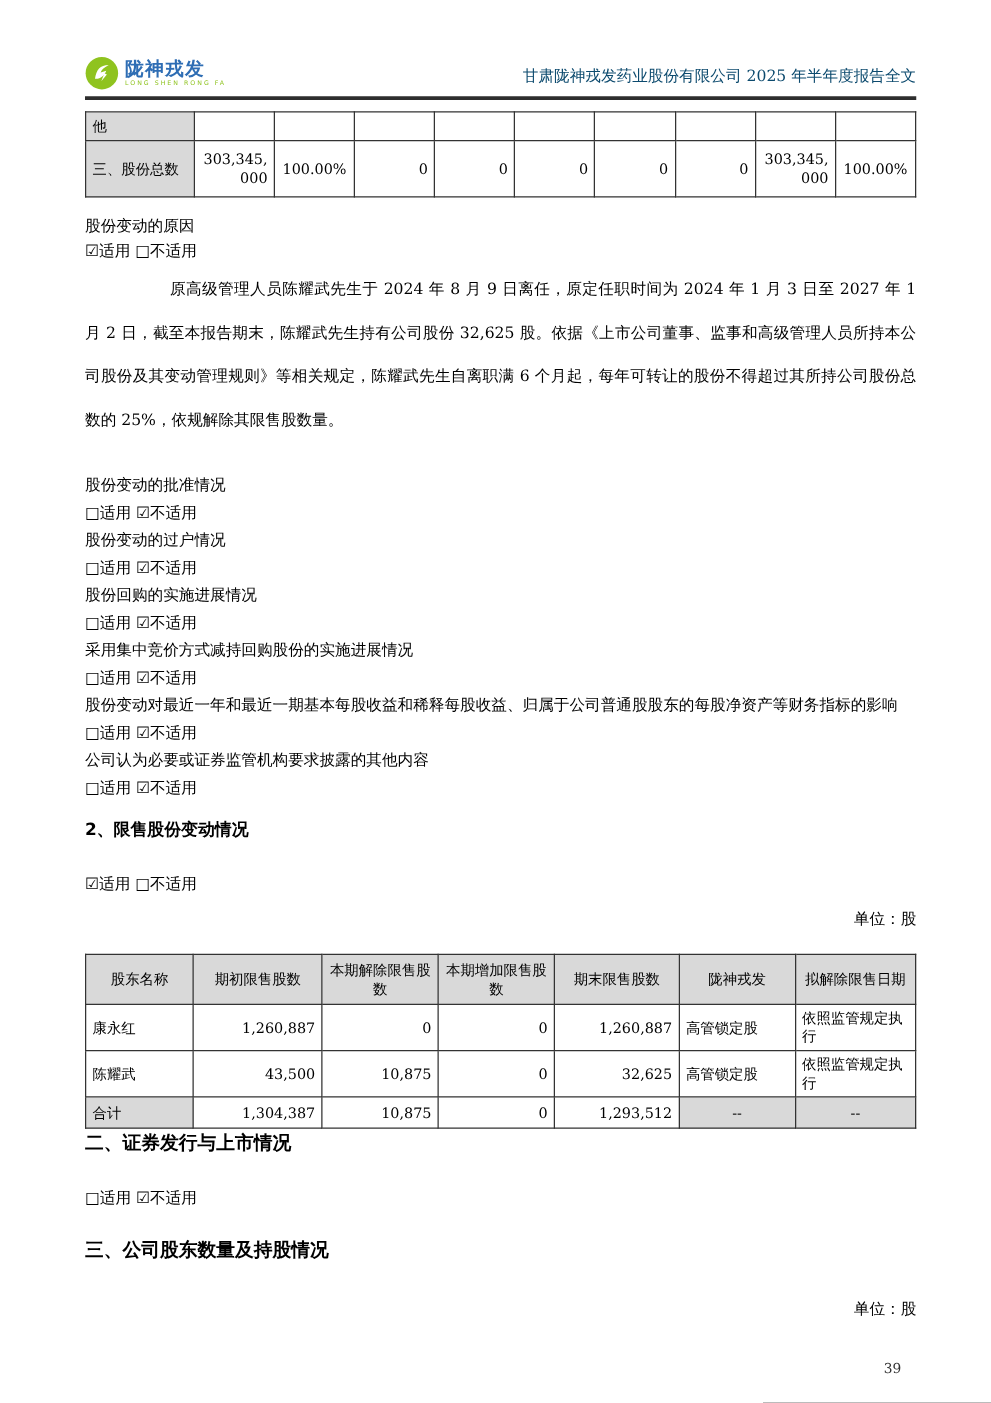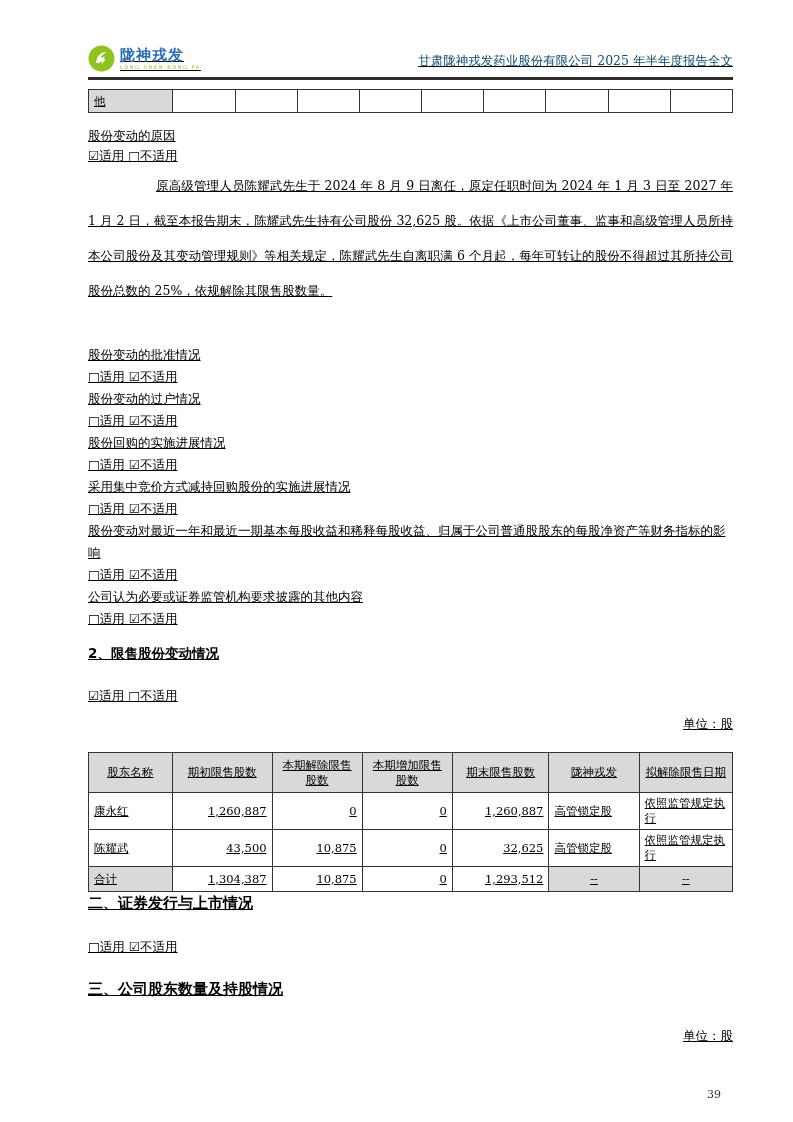--- a/index.html
+++ b/index.html
@@ -6,22 +6,21 @@
   html,body { background:#888; }
   .page {
     position:relative;
     width:793px; height:1122px;
     margin:0 auto;
     background:#ffffff;
     overflow:hidden;
     font-family:"DejaVu Serif","Liberation Serif",serif;
     color:#000;
     font-size:12.5px;
-    padding:45px 60px 0 88px;
-    text-decoration:underline;
+    padding:45px 60px 0 68px;
   }
   
   .header-row {
     display:flex; justify-content:space-between; align-items:flex-end;
     padding-bottom:5px;
     border-bottom:3px solid #2e2e2e;
   }
   .logo { display:flex; align-items:center; gap:5px; }
   .logo-badge { width:27px; height:27px; }
   .brand-text { display:flex; flex-direction:column; line-height:1; }
@@ -49,21 +48,21 @@
 
   
   .block-title { margin-top:13px; line-height:20px; }
   .check-line { line-height:20px; }
   .main-para {
     line-height:35px;
     text-indent:68px;
     text-align:justify;
     margin-top:2px;
   }
-  .statements { margin-top:36px; }
+  .statements { margin-top:24px; }
   .stmt-line { line-height:22px; }
 
   .h-num { font-family:"DejaVu Sans","Liberation Sans",sans-serif; font-weight:bold; }
   .heading-sub { font-size:13.5px; margin-top:13px; line-height:20px; }
   .heading-big { font-size:15px; line-height:22px; }
   .mt-sec2 { }
   .mt-sec3 { margin-top:21px; }
   .check-after-heading { margin-top:23px; }
   .unit-line { text-align:right; line-height:18px; margin-top:9px; }
   .unit-line-3 { text-align:right; line-height:18px; margin-top:27px; }
@@ -107,20 +106,32 @@
       <td class="cell-gray t-left">他</td>
       <td></td>
       <td></td>
       <td></td>
       <td></td>
       <td></td>
       <td></td>
       <td></td>
       <td></td>
       <td></td>
+    </tr>
+    <tr class="row-tall">
+      <td class="cell-gray t-left">三、股份总数</td>
+      <td class="t-right num-wrap">303,345,000</td>
+      <td class="t-center">100.00%</td>
+      <td class="t-right">0</td>
+      <td class="t-right">0</td>
+      <td class="t-right">0</td>
+      <td class="t-right">0</td>
+      <td class="t-right">0</td>
+      <td class="t-right num-wrap">303,345,000</td>
+      <td class="t-center">100.00%</td>
     </tr>
   </tbody>
     </table>
 
   <div class="block-title">股份变动的原因</div>
   <div class="check-line">☑适用 □不适用</div>
   <div class="main-para">原高级管理人员陈耀武先生于 2024 年 8 月 9 日离任，原定任职时间为 2024 年 1 月 3 日至 2027 年 1 月 2 日，截至本报告期末，陈耀武先生持有公司股份 32,625 股。依据《上市公司董事、监事和高级管理人员所持本公司股份及其变动管理规则》等相关规定，陈耀武先生自离职满 6 个月起，每年可转让的股份不得超过其所持公司股份总数的 25%，依规解除其限售股数量。</div>
 
   <div class="statements">
     <div class="stmt-line">股份变动的批准情况</div>

